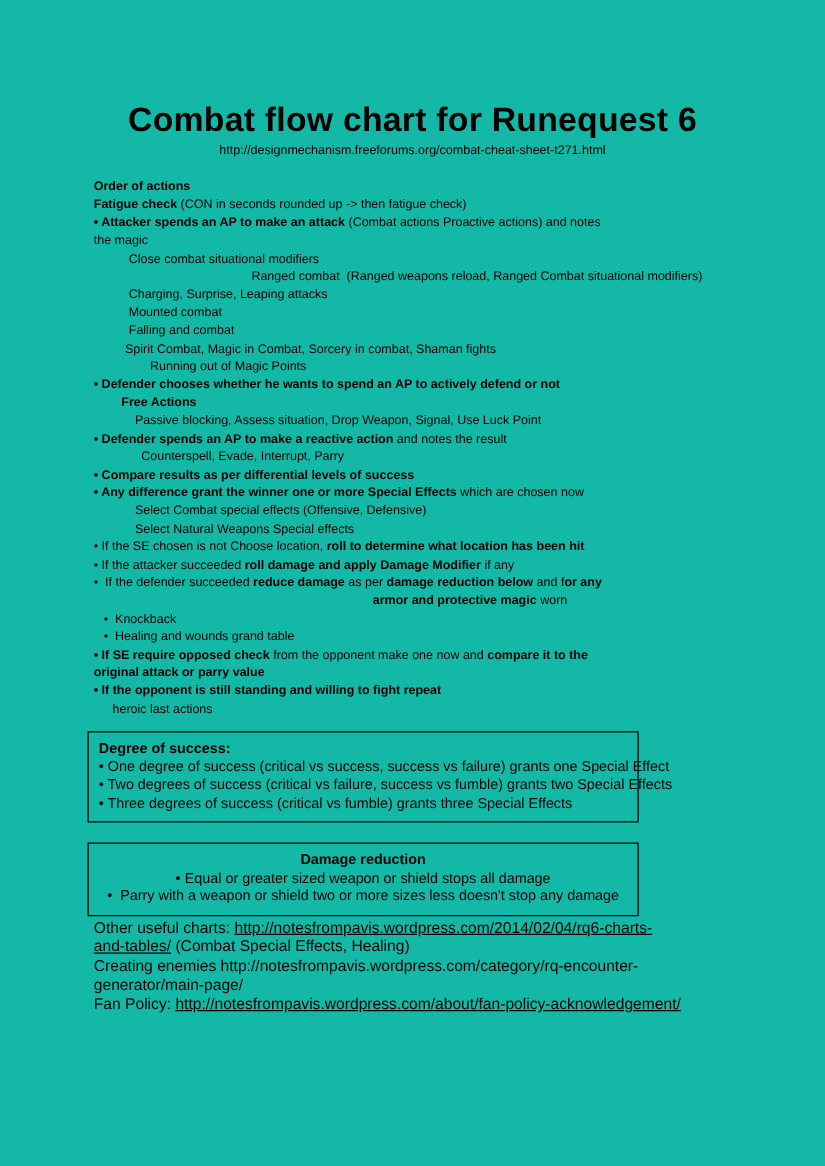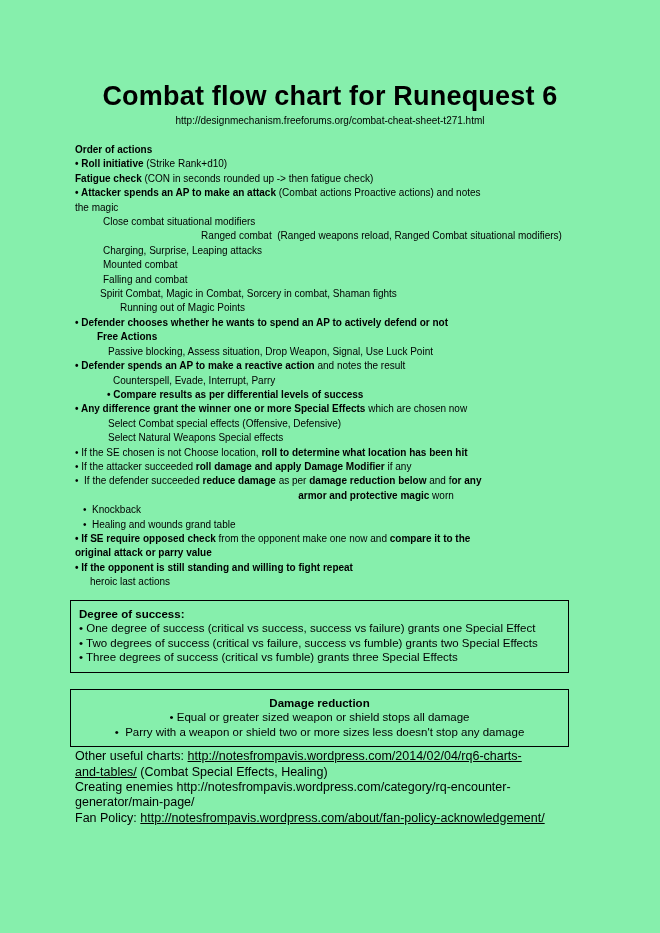--- a/index.html
+++ b/index.html
@@ -1,60 +1,59 @@
 <!DOCTYPE html>
 <html><head>
 <meta charset="utf-8">
 <style>
   html,body{margin:0;padding:0;background:#ffffff;}
   .page{
-    position:relative;width:660px;height:933px;background:#86efac;color:#000000;
+    position:relative;width:660px;height:933px;background:#14b8a6;color:#000000;
     font-family:"Liberation Sans",sans-serif;overflow:hidden;box-sizing:border-box;
     padding-top:82px;
   }
   h1.title{margin:0;text-align:center;font-size:27px;line-height:28px;font-weight:700;letter-spacing:0.2px;}
   .suburl{text-align:center;font-size:10px;line-height:12px;margin-top:5px;}
   #flow{margin:16px 0 0 75px;font-size:10px;}
   #flow .line{line-height:14.4px;white-space:pre;}
   .b{font-weight:700;}
   #boxes{margin-top:10px;}
-  .box{margin-left:70px;width:499px;border:1.5px solid #000;box-sizing:border-box;
+  .box{margin-left:70px;width:441px;border:1.5px solid #000;box-sizing:border-box;
        padding:6px 8px 7px 8px;font-size:11.5px;}
   .box .line{line-height:14.5px;white-space:pre;}
   .box + .box{margin-top:16px;text-align:center;}
   #footer{margin:2px 0 0 75px;font-size:12.5px;}
   #footer .line{line-height:15.4px;white-space:pre;}
   .link{text-decoration:underline;cursor:pointer;}
 </style>
 </head>
 <body>
 
 <div class="page">
   <h1 class="title">Combat flow chart for Runequest 6</h1>
   <div class="suburl">http://designmechanism.freeforums.org/combat-cheat-sheet-t271.html</div>
 
   <div id="flow">
       <div class="line" style="padding-left: 0px;"><span class="b">Order of actions</span></div>
-      <div class="line" style="padding-left: 0px;"><span class="b">• Roll initiative</span><span> (Strike Rank+d10)</span></div>
       <div class="line" style="padding-left: 0px;"><span class="b">Fatigue check</span><span> (CON in seconds rounded up -&gt; then fatigue check)</span></div>
       <div class="line" style="padding-left: 0px;"><span class="b">• Attacker spends an AP to make an attack</span><span> (Combat actions Proactive actions) and notes</span></div>
       <div class="line" style="padding-left: 0px;"><span>the magic</span></div>
       <div class="line" style="padding-left: 28px;"><span>Close combat situational modifiers</span></div>
       <div class="line" style="padding-left: 28px; text-align: center;"><span>Ranged combat  (Ranged weapons reload, Ranged Combat situational modifiers)</span></div>
       <div class="line" style="padding-left: 28px;"><span>Charging, Surprise, Leaping attacks</span></div>
       <div class="line" style="padding-left: 28px;"><span>Mounted combat</span></div>
       <div class="line" style="padding-left: 28px;"><span>Falling and combat</span></div>
       <div class="line" style="padding-left: 25px;"><span>Spirit Combat, Magic in Combat, Sorcery in combat, Shaman fights</span></div>
       <div class="line" style="padding-left: 45px;"><span>Running out of Magic Points</span></div>
       <div class="line" style="padding-left: 0px;"><span class="b">• Defender chooses whether he wants to spend an AP to actively defend or not</span></div>
       <div class="line" style="padding-left: 22px;"><span class="b">Free Actions</span></div>
       <div class="line" style="padding-left: 33px;"><span>Passive blocking, Assess situation, Drop Weapon, Signal, Use Luck Point</span></div>
       <div class="line" style="padding-left: 0px;"><span class="b">• Defender spends an AP to make a reactive action</span><span> and notes the result</span></div>
       <div class="line" style="padding-left: 38px;"><span>Counterspell, Evade, Interrupt, Parry</span></div>
-      <div class="line" style="padding-left: 0px; margin-left: 32px;"><span class="b">• Compare results as per differential levels of success</span></div>
+      <div class="line" style="padding-left: 0px;"><span class="b">• Compare results as per differential levels of success</span></div>
       <div class="line" style="padding-left: 0px;"><span class="b">• Any difference grant the winner one or more Special Effects</span><span> which are chosen now</span></div>
       <div class="line" style="padding-left: 33px;"><span>Select Combat special effects (Offensive, Defensive)</span></div>
       <div class="line" style="padding-left: 33px;"><span>Select Natural Weapons Special effects</span></div>
       <div class="line" style="padding-left: 0px;"><span>• If the SE chosen is not Choose location, </span><span class="b">roll to determine what location has been hit</span></div>
       <div class="line" style="padding-left: 0px;"><span>• If the attacker succeeded </span><span class="b">roll damage and apply Damage Modifier</span><span> if any</span></div>
       <div class="line" style="padding-left: 0px;"><span>•  If the defender succeeded </span><span class="b">reduce damage</span><span> as per </span><span class="b">damage reduction below</span><span> and f</span><span class="b">or any</span></div>
       <div class="line" style="padding-left: 17px; text-align: center;"><span class="b">armor and protective magic</span><span> worn</span></div>
       <div class="line" style="padding-left: 8px;"><span>•  Knockback</span></div>
       <div class="line" style="padding-left: 8px;"><span>•  Healing and wounds grand table</span></div>
       <div class="line" style="padding-left: 0px;"><span class="b">• If SE require opposed check</span><span> from the opponent make one now and </span><span class="b">compare it to the</span></div>

